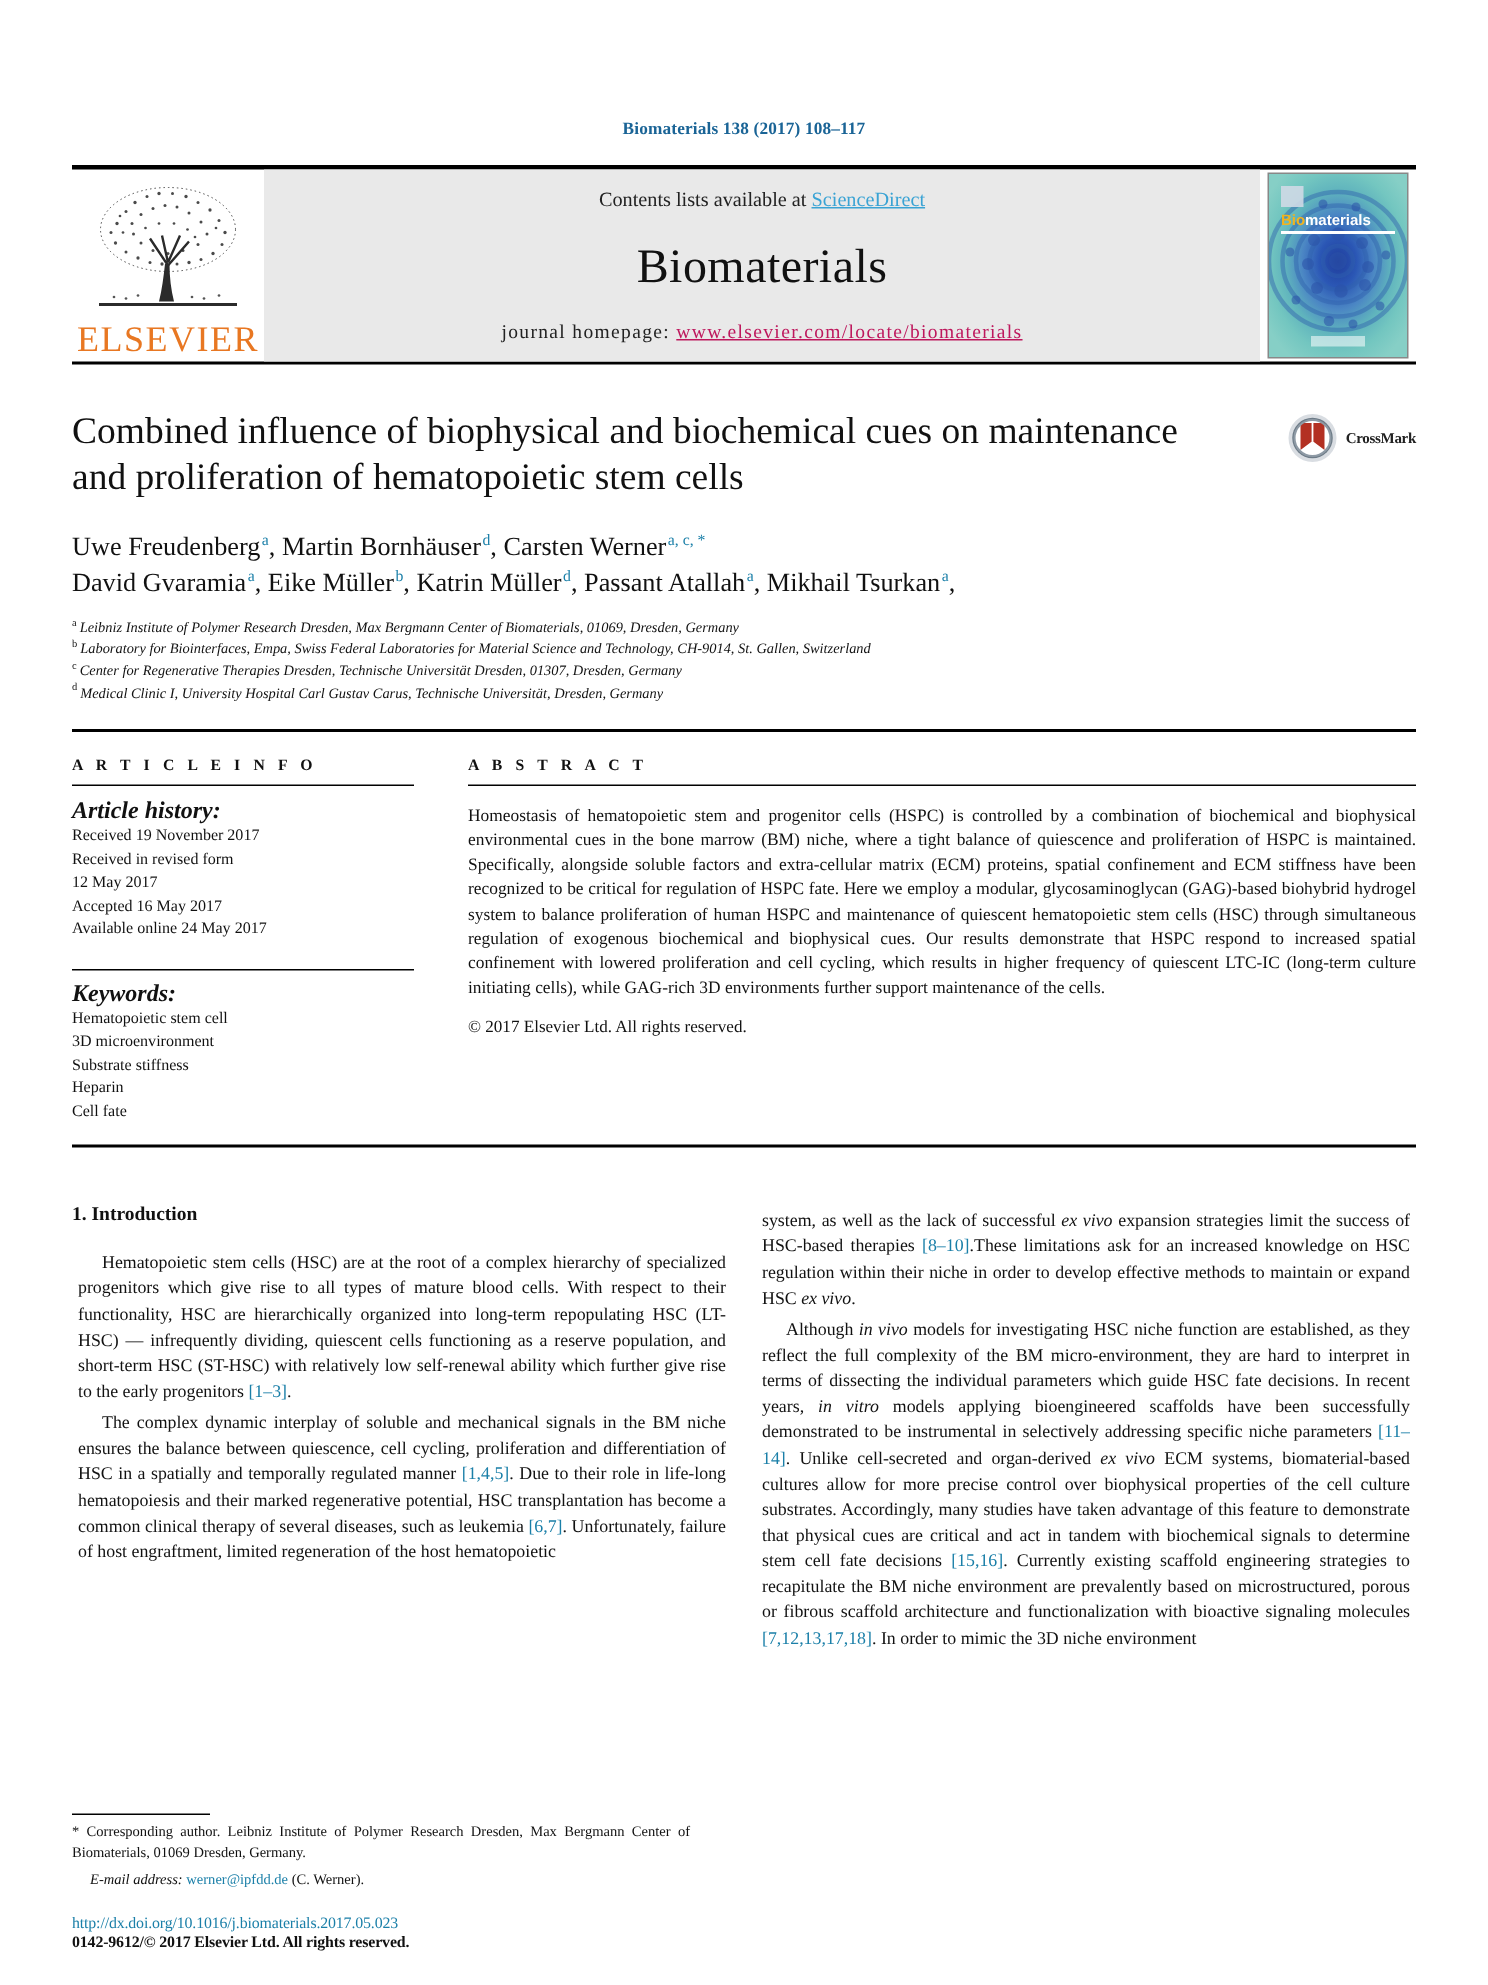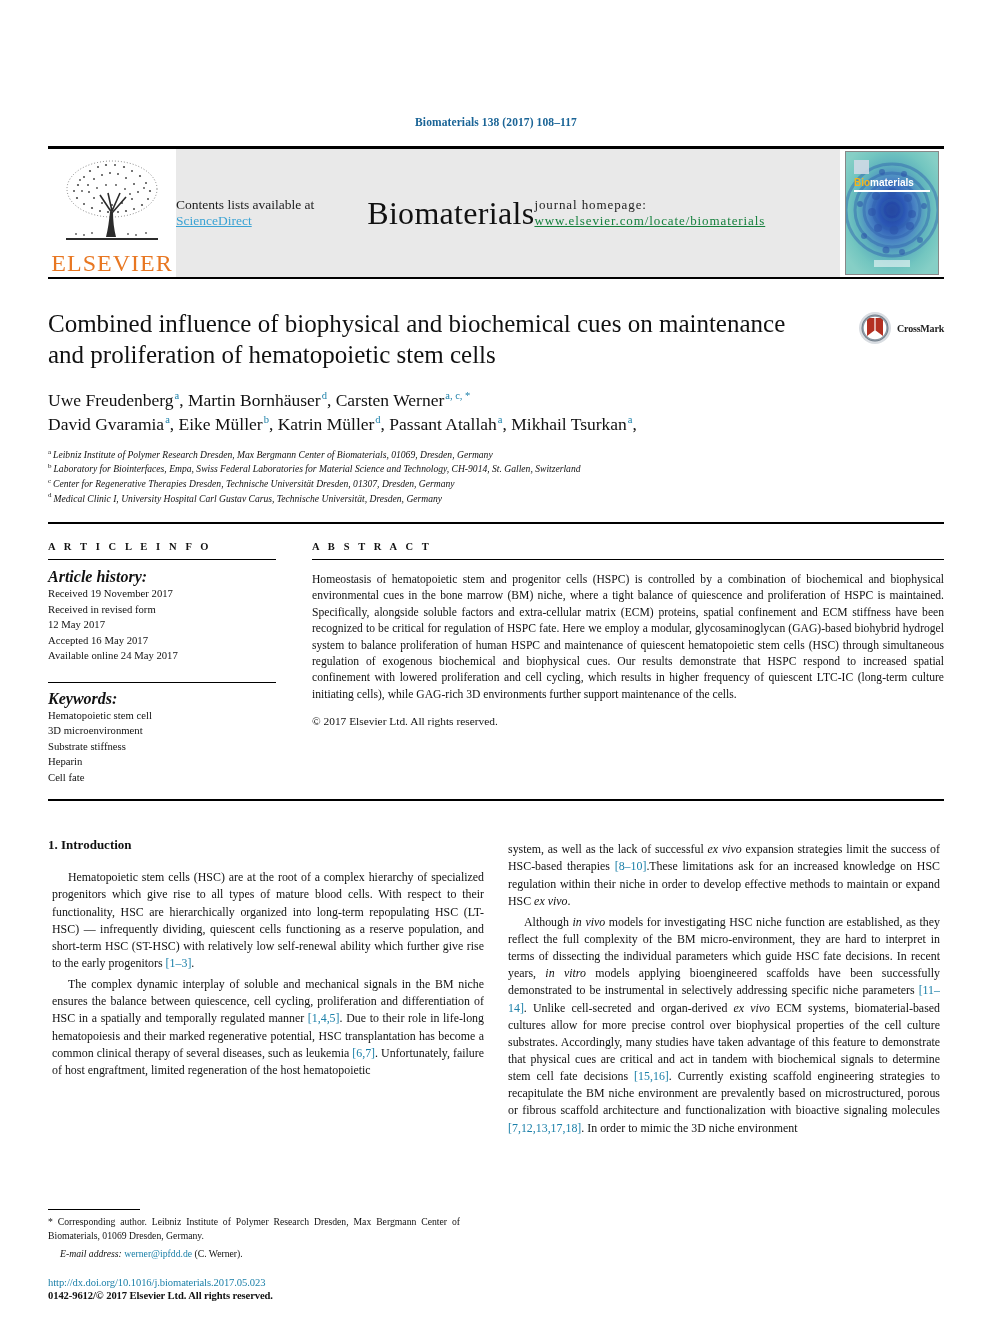--- a/index.html
+++ b/index.html
@@ -22,21 +22,21 @@
     box-sizing: border-box;
     padding: 0 48px;
   }
 
   
   .running-head {
     text-align: center;
     font-size: 11.5px;
     font-weight: bold;
     color: #1a6496;
-    padding-top: 116px;
+    padding-top: 80px;
     letter-spacing: .1px;
   }
 
   
   .hdr-rule-top {
     border-top: 3px solid #000;
     margin-top: 18px;
   }
   .journal-header {
     display: flex;
@@ -59,21 +59,21 @@
     font-size: 24px;
     letter-spacing: 1px;
     color: #e87722;
     line-height: 1;
     margin-top: 0;
   }
   .header-center {
     flex: 1 1 auto;
     background: #e9e9e9;
     display: flex;
-    flex-direction: row;
+    flex-direction: column;
     justify-content: space-between;
     align-items: center;
     padding: 12px 0 12px 0;
     box-sizing: border-box;
   }
   .contents-line {
     font-size: 13.5px;
     color: #222;
   }
   .contents-line .sd {
@@ -83,21 +83,21 @@
     font-size: 32px;
     letter-spacing: .3px;
     color: #111;
     line-height: 1;
   }
   .homepage-line {
     font-size: 13px;
     letter-spacing: .9px;
     color: #222;
   }
-  .homepage-line .url { color: #15803d; }
+  .homepage-line .url { color: #be185d; }
   .cover-block {
     width: 104px;
     flex: 0 0 104px;
     display: flex;
     align-items: center;
     justify-content: center;
   }
   .cover-img {
     width: 92px;
     height: 122px;

